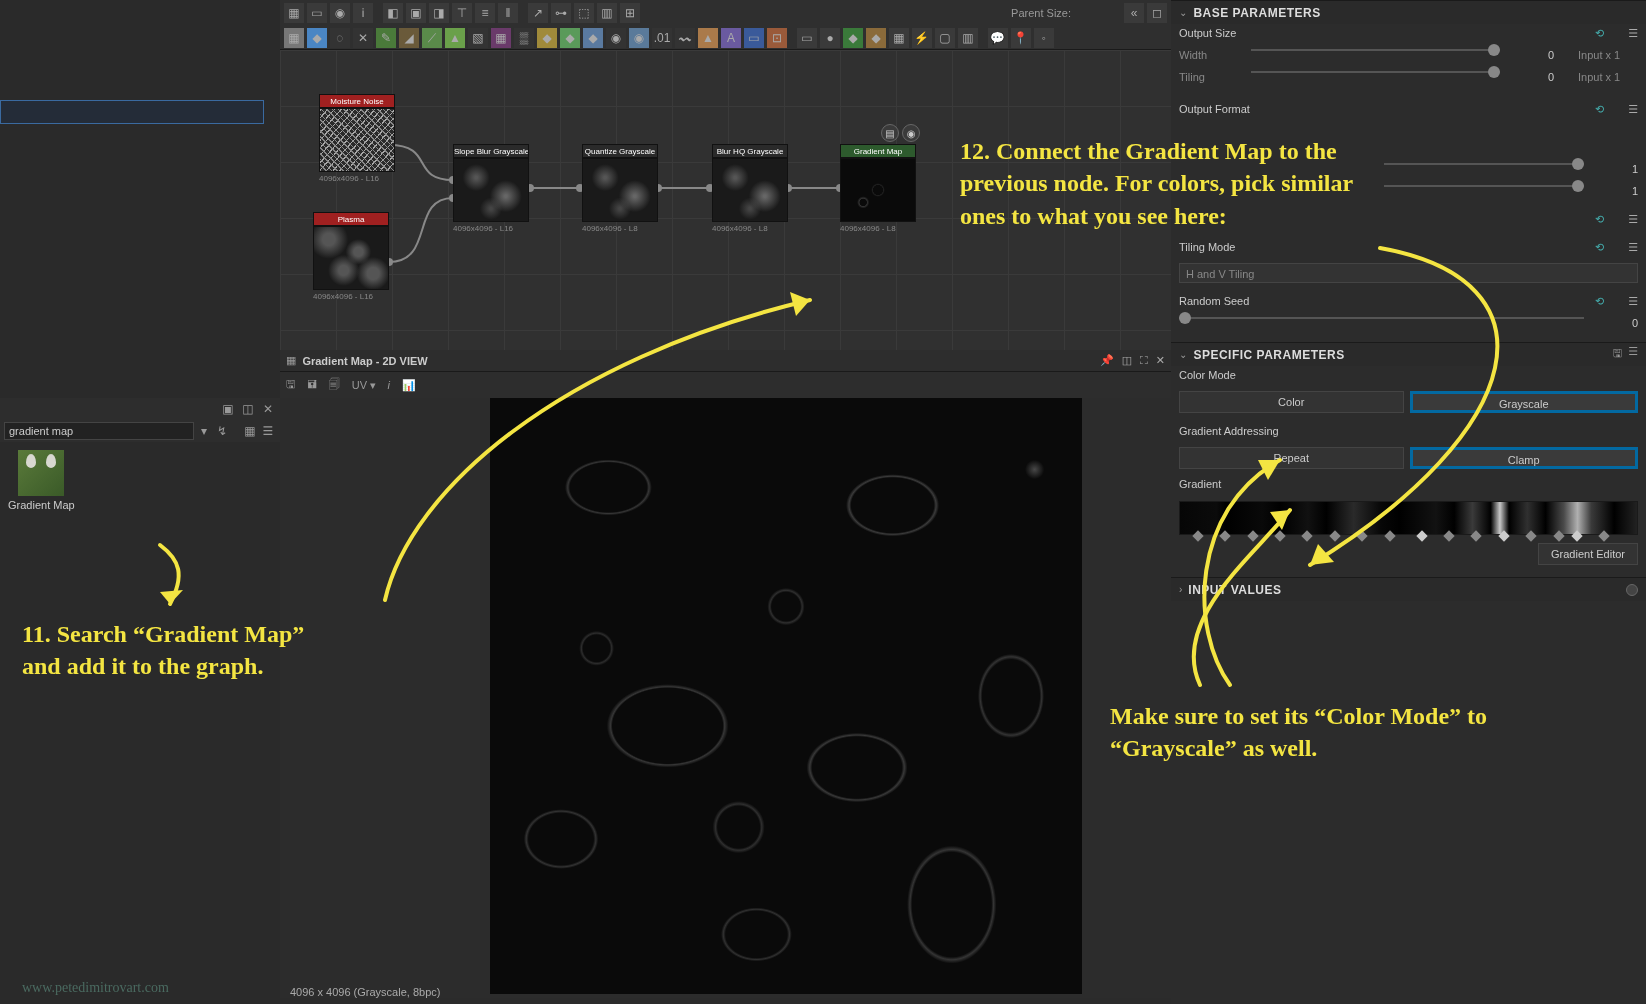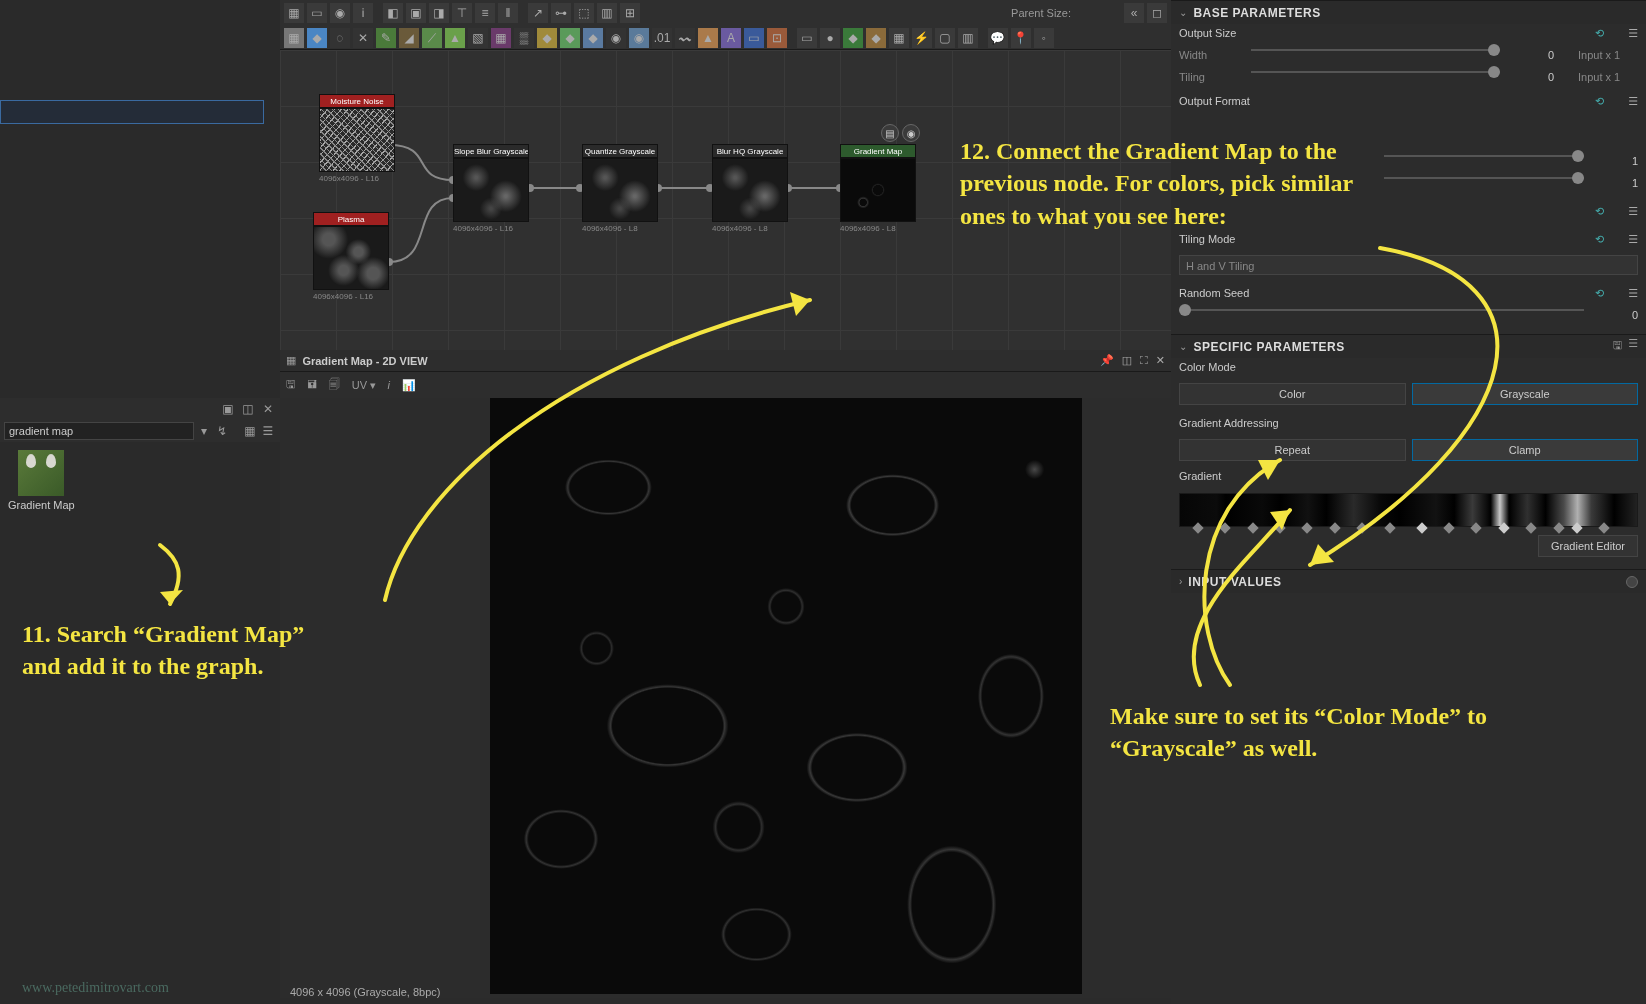--- a/index.html
+++ b/index.html
@@ -374,21 +374,21 @@
     .toggle-btn {
       flex: 1;
       height: 22px;
       background: #333;
       border: 1px solid #444;
       color: #ccc;
       text-align: center;
       line-height: 20px;
     }
     .toggle-btn.active {
-      border: 1px solid #0369a1;
+      border: 3px solid #0369a1;
       background: #3a3a3a;
     }
     .gradient-bar {
       margin: 4px 8px;
       height: 34px;
       background: linear-gradient(to right,
         #060606 0%, #0b0b0b 8%, #000 10%, #090909 18%,
         #000 22%, #111 28%, #000 32%, #2a2a2a 38%,
         #070707 44%, #000 48%, #121212 56%,
         #000 60%, #3a3a3a 64%, #000 68%, #c8c8c8 70%,
@@ -636,21 +636,21 @@
   </div>
   <div class="param-row">
     <span class="param-label light">Tiling</span>
     <div class="slider-track">
         <div class="slider-thumb"></div>
       </div>
     <span class="param-val">0</span>
     <span class="param-suffix">Input x 1</span>
   </div>
 
-  <div class="param-row" style="margin-top:2px">
+  <div class="param-row" style="margin-top:10px">
     <span class="param-label">Output Format</span>
     <span style="flex:1"></span>
     <span style="color:#4aa">⟲</span>
     <span style="color:#aaa">☰</span>
   </div>
 
   <div style="height:38px"></div>
 
   <div class="param-row">
     <span style="flex:1"></span>

